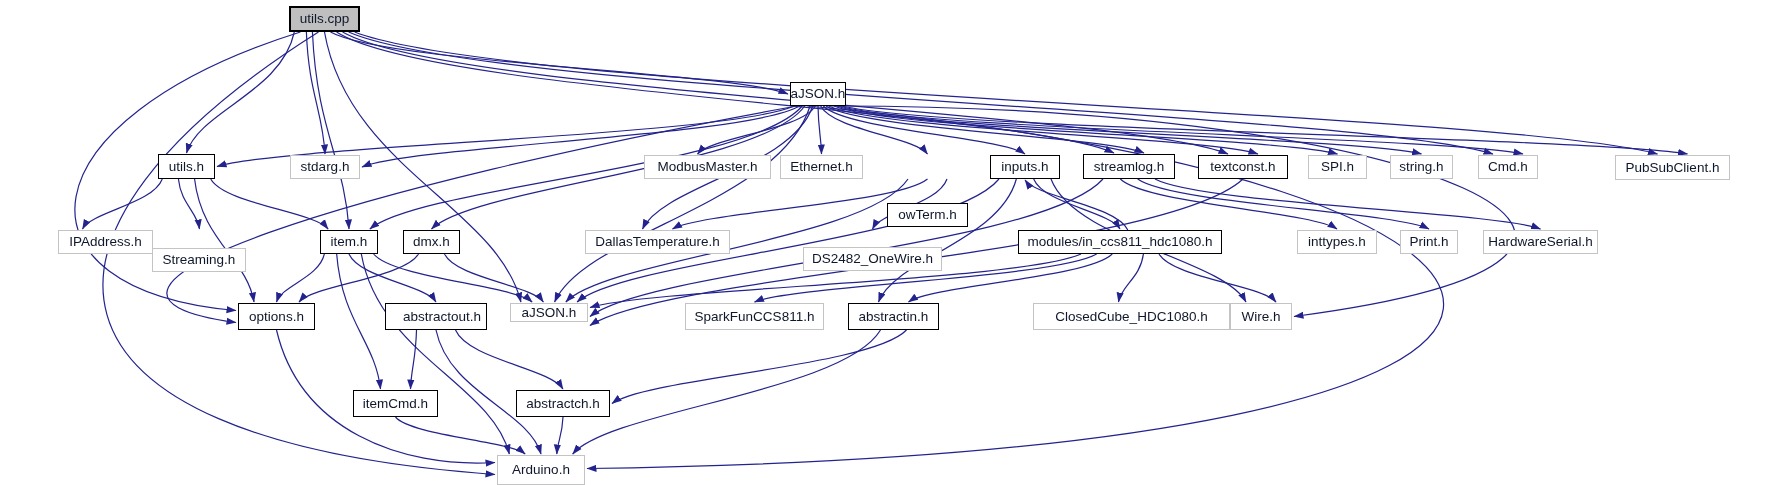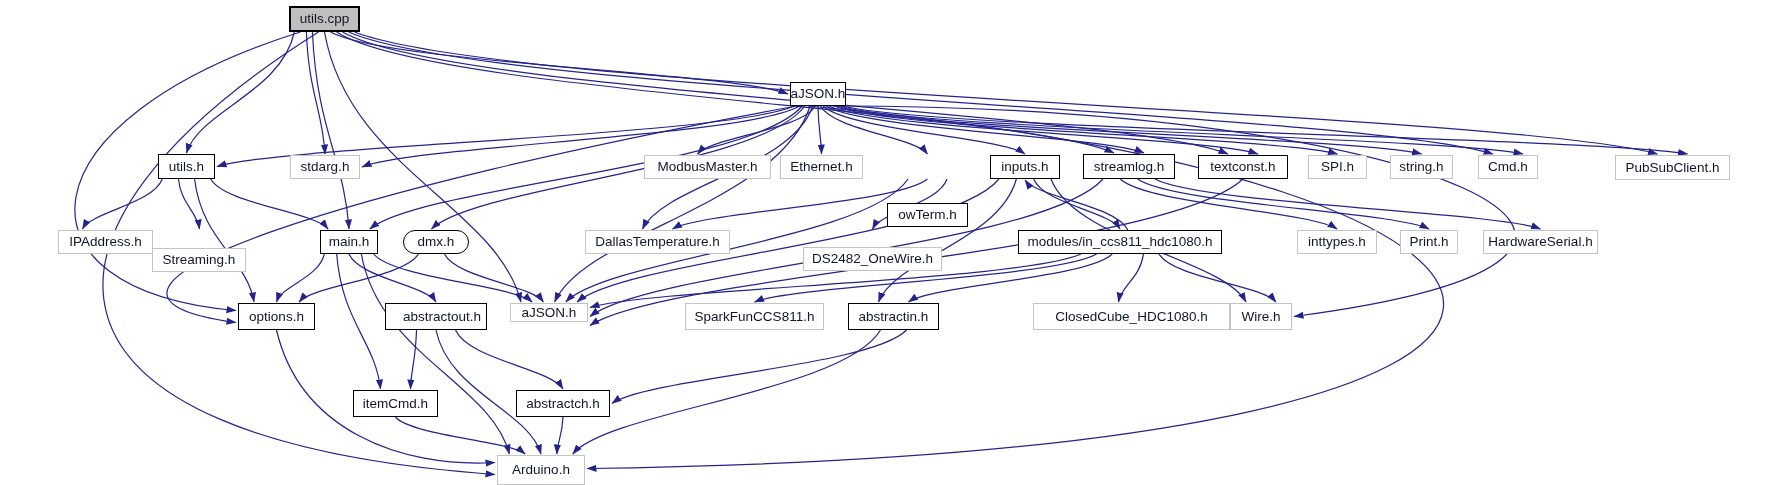--- a/index.html
+++ b/index.html
@@ -149,23 +149,23 @@
       <div class="node external" style="left: 1615px; top: 155px; width: 115px; height: 25px;">
         <span>PubSubClient.h</span>
       </div>
       <div class="node external" style="left: 35px; top: 230px; width: 95px; height: 24px; margin-left: 23px;">
         <span>IPAddress.h</span>
       </div>
       <div class="node external" style="left: 152px; top: 248px; width: 94px; height: 24px;">
         <span>Streaming.h</span>
       </div>
       <div class="node internal" style="left: 320px; top: 230px; width: 58px; height: 24px;">
-        <span>main.h</span>
-      </div>
-      <div class="node internal" style="left: 403px; top: 230px; width: 66px; height: 24px; border-radius: 12px;">
+        <span>item.h</span>
+      </div>
+      <div class="node internal" style="left: 403px; top: 230px; width: 57px; height: 24px;">
         <span>dmx.h</span>
       </div>
       <div class="node external" style="left: 585px; top: 230px; width: 145px; height: 24px;">
         <span>DallasTemperature.h</span>
       </div>
       <div class="node external" style="left: 803px; top: 247px; width: 139px; height: 24px;">
         <span>DS2482_OneWire.h</span>
       </div>
       <div class="node internal" style="left: 1018px; top: 230px; width: 204px; height: 24px;">
         <span>modules/in_ccs811_hdc1080.h</span>

